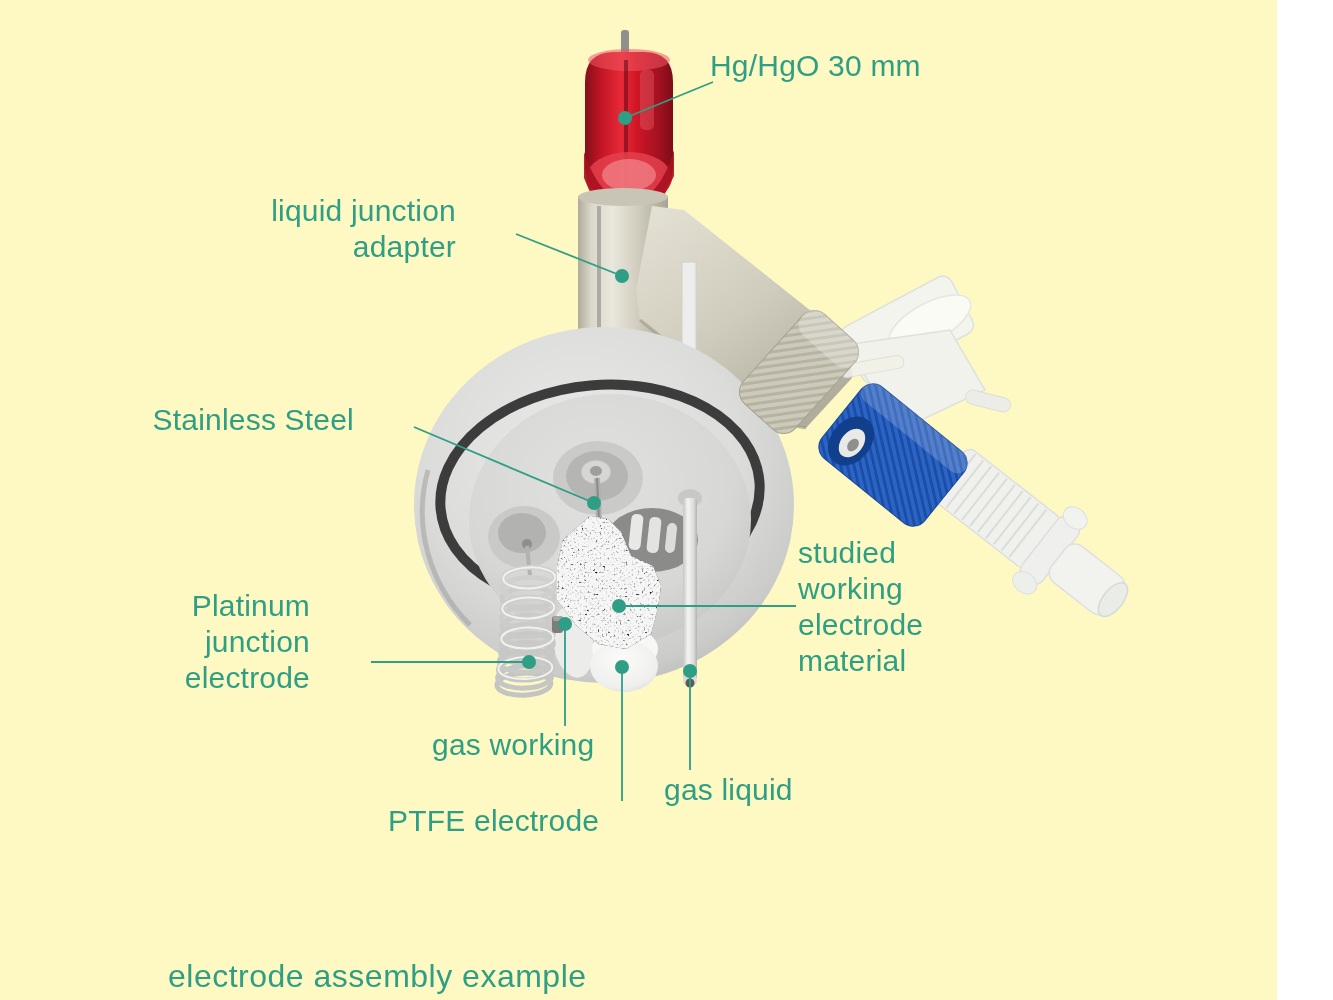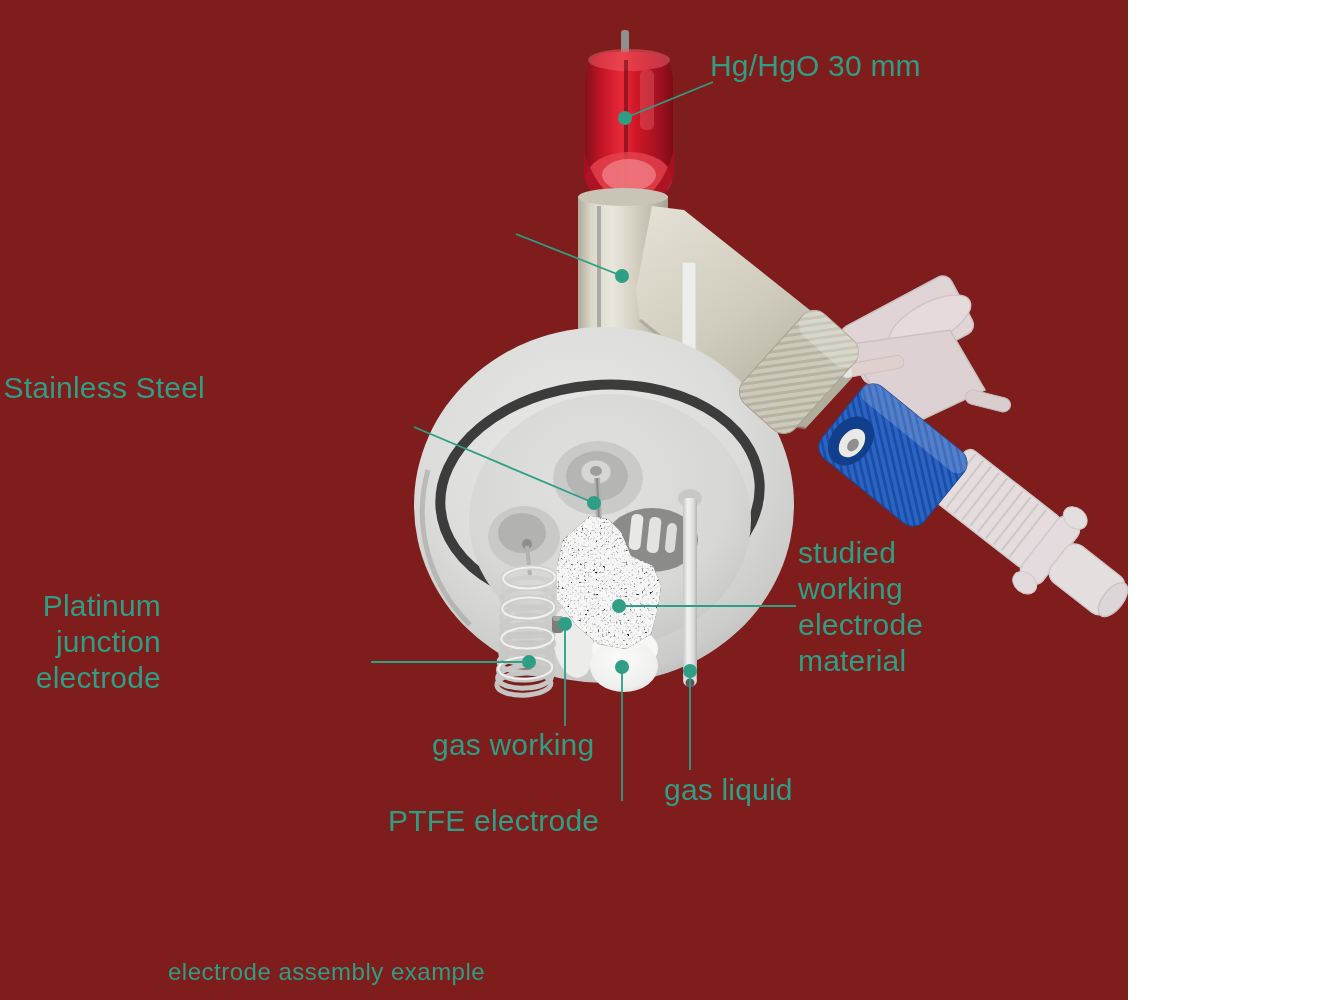--- a/index.html
+++ b/index.html
@@ -1,27 +1,27 @@
 <!DOCTYPE html>
 <html><head>
 <meta charset="utf-8">
 <style>
   html,body{margin:0;padding:0;background:#ffffff;}
   .stage{
-    position:relative;width:1128px;height:1000px;background:#7f1d1d;overflow:hidden;
+    position:relative;width:1277px;height:1000px;background:#fef9c3;overflow:hidden;
     font-family:"Liberation Sans","DejaVu Sans",sans-serif;
   }
   .stage svg{position:absolute;left:0;top:0;}
   .lbl{
     position:absolute;color:#2e9e85;font-size:30px;line-height:36px;
     letter-spacing:0.2px;white-space:nowrap;
   }
   .lbl.r{text-align:right;}
   .caption{
-    position:absolute;color:#2e9e85;font-size:24px;letter-spacing:0.5px;white-space:nowrap;
+    position:absolute;color:#2e9e85;font-size:32px;letter-spacing:0.5px;white-space:nowrap;
   }
 </style>
 </head>
 <body>
 
 <div class="stage">
 
 <svg width="1333" height="1000" viewBox="0 0 1333 1000">
   <defs>
     <linearGradient id="gradRed" x1="0" y1="0" x2="1" y2="0">
@@ -250,22 +250,26 @@
     <circle cx="622" cy="667" r="7"></circle>
     <circle cx="690" cy="671" r="7"></circle>
     <circle cx="619" cy="606" r="7"></circle>
   </g>
 </svg>
 
 <div class="lbl" style="left:710px;top:48px;">
   <span>Hg/HgO 30 mm</span><br>
 </div>
 
-
-<div class="lbl r" style="right:923px;top:370px;text-align:right;">
+<div class="lbl r" style="right:821px;top:193px;">
+  <span>liquid junction</span><br>
+  <span>adapter</span>
+</div>
+
+<div class="lbl r" style="right:923px;top:402px;text-align:right;">
   <span>Stainless Steel</span><br>
 </div>
 
 <div class="lbl r" style="right:967px;top:588px;">
   <span>Platinum</span><br>
   <span>junction</span><br>
   <span>electrode</span>
 </div>
 
 <div class="lbl" style="left:432px;top:727px;">

